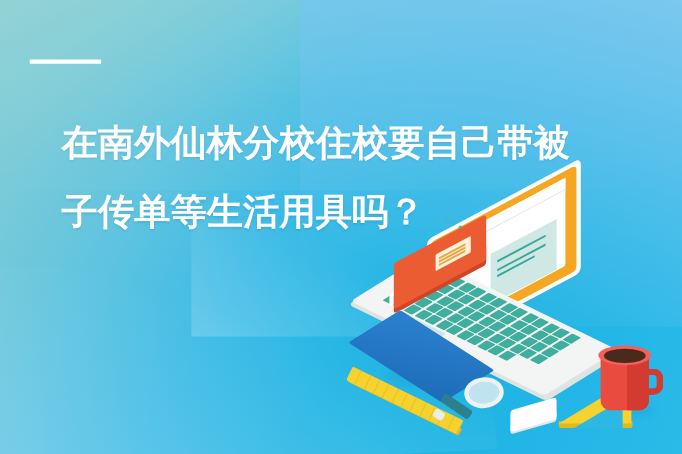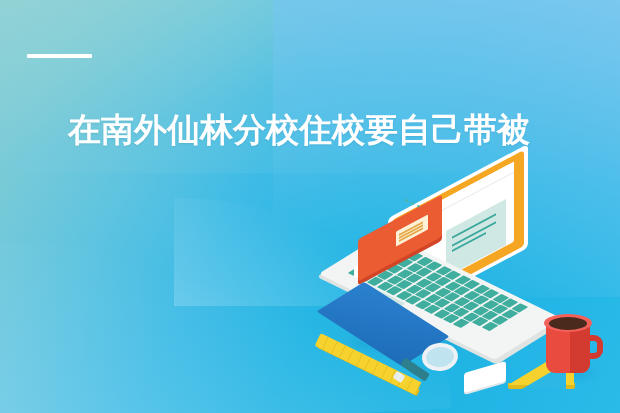--- a/index.html
+++ b/index.html
@@ -60,21 +60,21 @@
   .headline {
     position:absolute; left:56px; top:98px;
     width:370px;
     color:#ffffff;
     font-size:33px;
     font-weight:bold;
     line-height:63px;
     letter-spacing:0px;
     text-shadow:0 1px 2px rgba(0,60,90,.10);
   }
-  .headline .ln { display:block; white-space:nowrap;margin-left:12px; }
+  .headline .ln { display:block; white-space:nowrap; }
 
   
   .illo { position:absolute; left:330px; top:185px; width:290px; height:228px; }
   .lap-screen-shell {
     position:absolute; left:58px; top:-4px; width:140px; height:104px;
     background:#ffffff;
     transform:skewY(-28deg);
     border-radius:5px;
   }
   .lap-screen-bezel {
@@ -286,20 +286,21 @@
   <div class="bg-base"></div>
   <div class="bg-topwash"></div>
   <div class="bg-rightwash"></div>
   <div class="bg-swoosh"></div>
   <div class="bg-swoosh2"></div>
 
   <div class="accent-rule"></div>
 
   <div class="headline">
     <span class="ln">在南外仙林分校住校要自己带被</span>
+    <span class="ln">子传单等生活用具吗？</span>
   </div>
 
   <div class="illo">
 
     <div class="shadow sh-lap"></div>
     <div class="shadow sh-cap"></div>
     <div class="shadow sh-mug"></div>
 
     <div class="lap-screen-shell"></div>
     <div class="lap-screen-bezel"></div>

